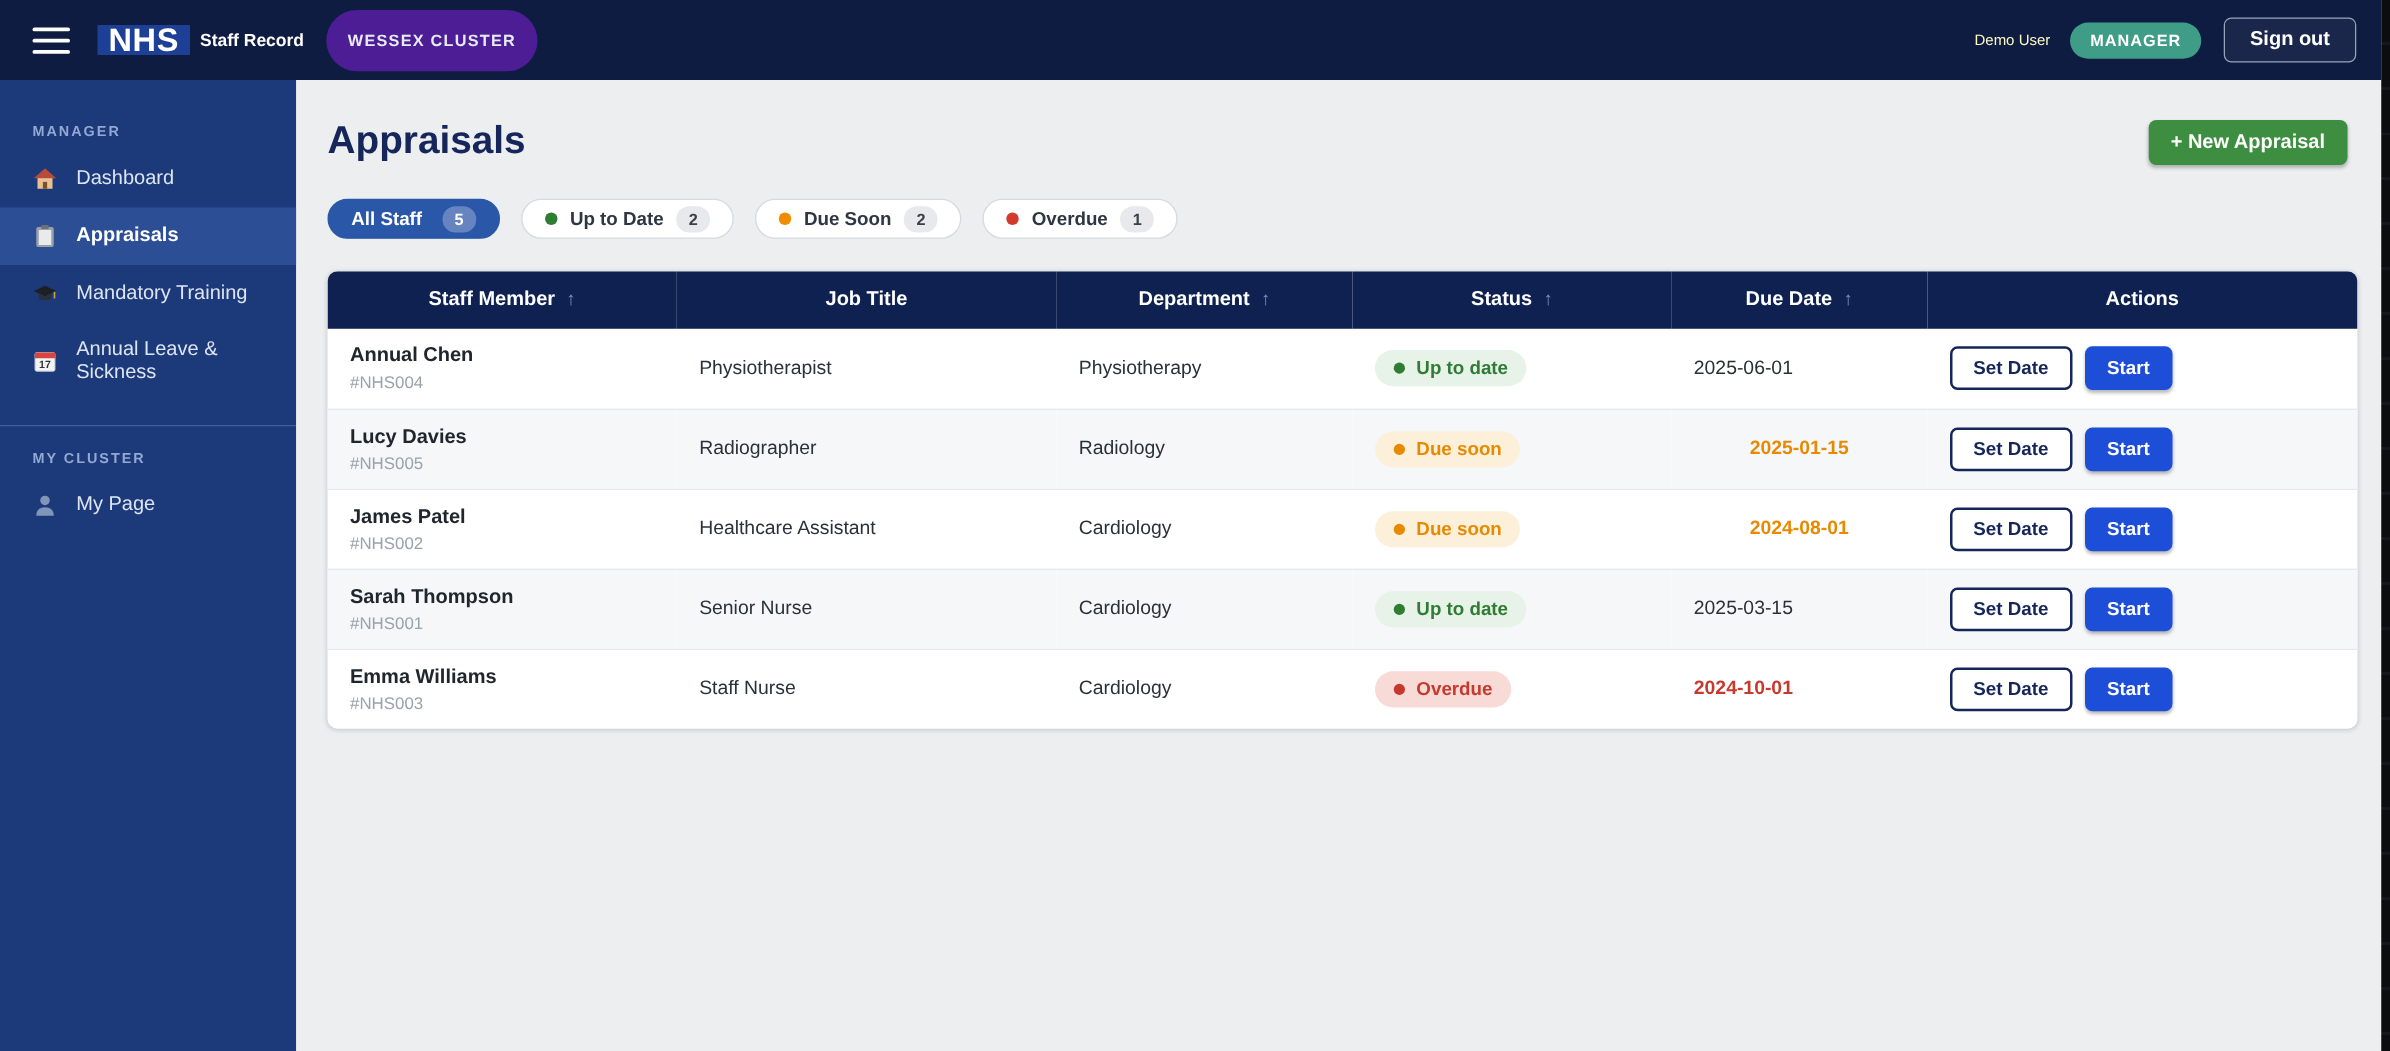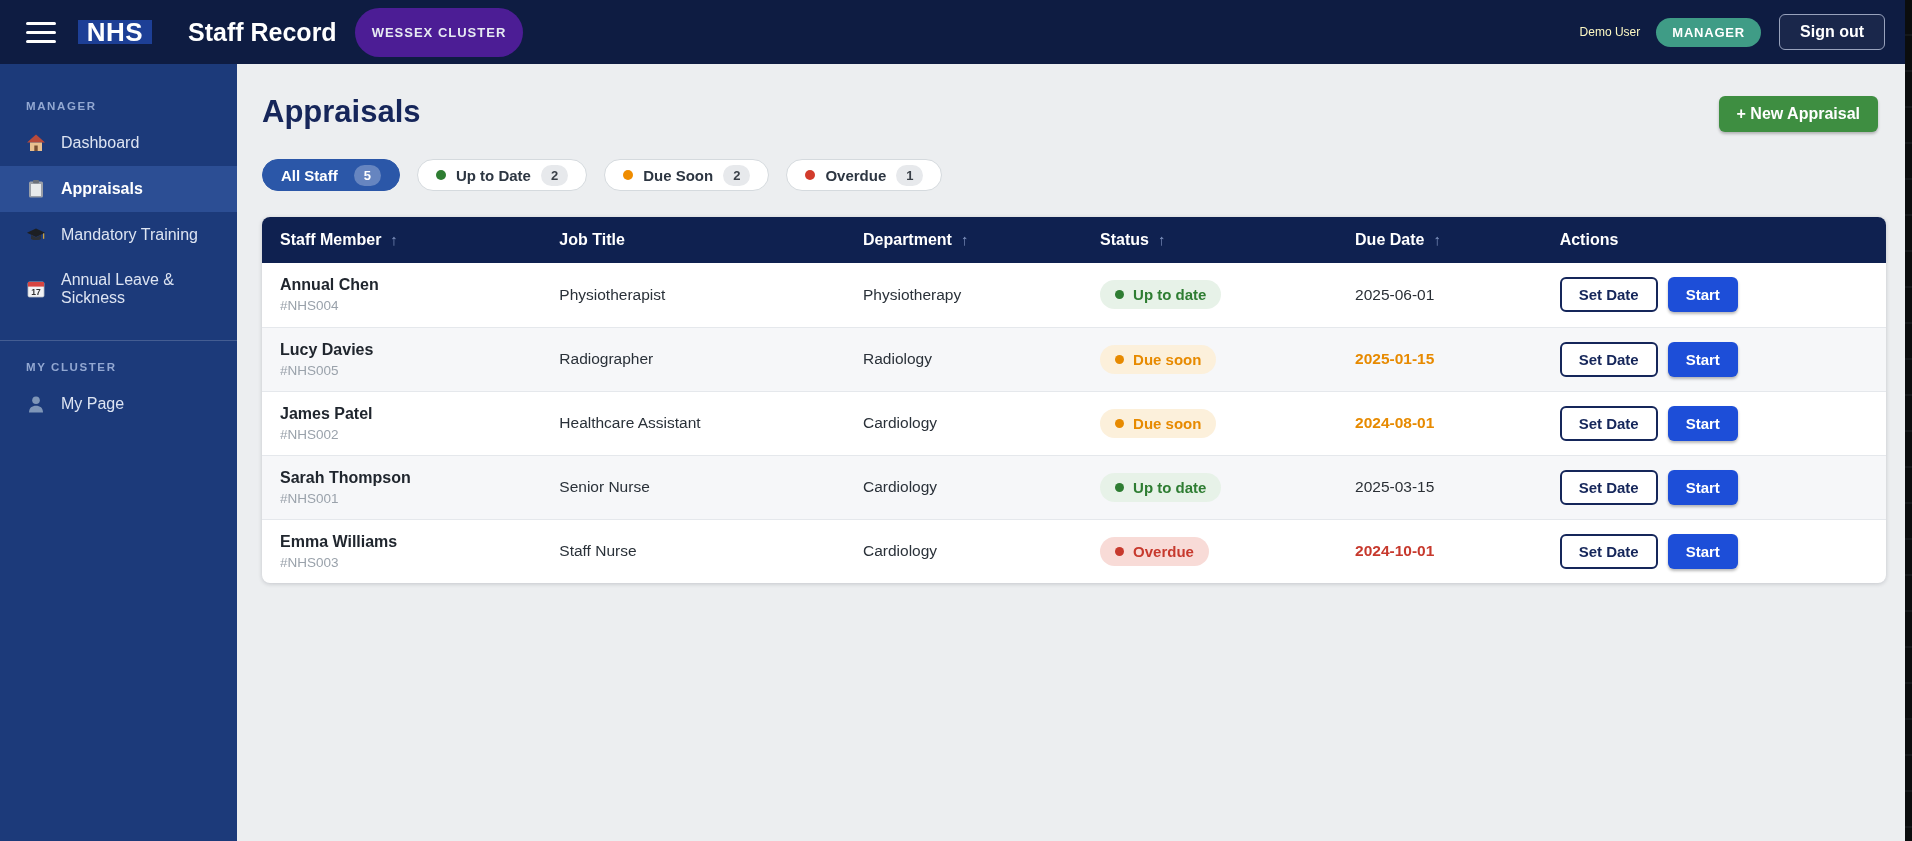--- a/index.html
+++ b/index.html
@@ -10,21 +10,21 @@
     background:repeating-linear-gradient(#0b0d0e 0 34px, #15181a 34px 36px); z-index:50; }
 
   .app { position:absolute; left:0; top:0; width:1905px; height:841px; }
 
   
   .topbar { height:64px; background:#0e1c42; display:flex; align-items:center; padding:0 20px 0 26px; }
   .hamburger { width:30px; display:flex; flex-direction:column; gap:6px; cursor:pointer; }
   .hamburger span { display:block; height:3px; background:#fff; border-radius:2px; }
   .nhs-logo { margin-left:22px; width:74px; height:24px; background:#1d3f96; color:#fff;
     font-weight:bold; font-size:26px; letter-spacing:.5px; display:flex; align-items:center; justify-content:center; }
-  .app-title { margin-left:36px; color:#fff; font-weight:bold; font-size:25px; }
+  .app-title { margin-left:8px; color:#fff; font-weight:bold; font-size:14px; }
   .cluster-pill { margin-left:18px; background:#4c1d95; color:#e6eaf2; font-weight:bold; font-size:13px;
     letter-spacing:1px; padding:17px 17px; border-radius:999px; }
   .topbar .spacer { flex:1; }
   .user-name { color:#fef9c3; font-size:12px; margin-right:16px; }
   .role-pill { background:#3f9c86; color:#fff; font-weight:bold; font-size:13px; letter-spacing:.8px;
     padding:7px 16px; border-radius:999px; margin-right:18px; }
   .signout-btn { background:rgba(255,255,255,0.05); border:1.5px solid #98a2bc; color:#fff; font-weight:bold;
     font-size:16px; padding:8px 20px; border-radius:6px; cursor:pointer; font-family:inherit; }
 
   
@@ -47,38 +47,38 @@
     background:#fff; border:1px solid #d5dade; color:#2d3642; font-weight:bold; font-size:15px; cursor:pointer; font-family:inherit; }
   .fpill.active { background:#2b57a8; border-color:#2b57a8; color:#fff;gap:16px; }
   .fpill .dot { width:10px; height:10px; border-radius:50%; }
   .fpill .count { background:#e7e9ec; color:#3a4048; font-size:13px; font-weight:bold; padding:3px 10px; border-radius:999px; }
   .fpill.active .count { background:rgba(255,255,255,.28); color:#fff; }
 
   .card { margin-top:26px; width:1624px; background:#fff; border-radius:8px; overflow:hidden;
     box-shadow:0 1px 4px rgba(16,24,40,.18); }
   table { width:100%; border-collapse:collapse; table-layout:fixed; }
   col.c1{width:17.2%} col.c2{width:18.7%} col.c3{width:14.6%} col.c4{width:15.7%} col.c5{width:12.6%} col.c6{width:21.2%}
-  thead th { background:#0f2150; color:#fff; font-size:16px; font-weight:bold; text-align:left;
+  thead th { background:#0f2150; color:#fff; font-size:16px; font-weight:bold; text-align:center;
     padding:14px 18px; white-space:nowrap; }
   thead th .sort { color:#7e91bd; font-weight:normal; margin-left:9px; font-size:15px; }
   thead th.sortable { cursor:pointer; }
   tbody td { padding:10px 18px; font-size:15.5px; color:#2a3139; border-top:1px solid #e5e8ec; height:64px; }
   tbody tr:first-child td { border-top:none; }
   tbody tr:nth-child(even) { background:#f6f7f9; }
   .staff-name { font-weight:bold; font-size:16px; color:#20262e; }
   .staff-id { font-size:13.5px; color:#9aa2ab; margin-top:4px; }
 
   .pill { display:inline-flex; align-items:center; gap:9px; padding:6px 15px; border-radius:999px; font-weight:bold; font-size:15px; }
   .pill .pdot { width:9px; height:9px; border-radius:50%; background:currentColor; }
   .pill.ok { background:#e7f2e8; color:#2e7d32; }
   .pill.warn { background:#fcf0db; color:#e78a00; }
   .pill.overdue { background:#f8dbd7; color:#c7392d; }
 
   .due-normal { color:#2b3036; }
-  .due-warn { color:#e78a00; font-weight:bold; }
+  .due-warn { color:#e78a00; font-weight:bold;text-align:center; }
   .due-overdue { color:#c7392d; font-weight:bold; }
 
   .btn-setdate { background:#fff; border:2px solid #15265a; color:#15265a; font-weight:bold; font-size:15px;
     padding:7px 17px; border-radius:6px; cursor:pointer; font-family:inherit; margin-right:10px; }
   .btn-start { background:#1d4ed8; border:none; color:#fff; font-weight:bold; font-size:15px;
     padding:9px 18px; border-radius:6px; cursor:pointer; font-family:inherit; box-shadow:0 2px 3px rgba(0,0,0,.28); }
 </style>
 </head>
 <body>
 

